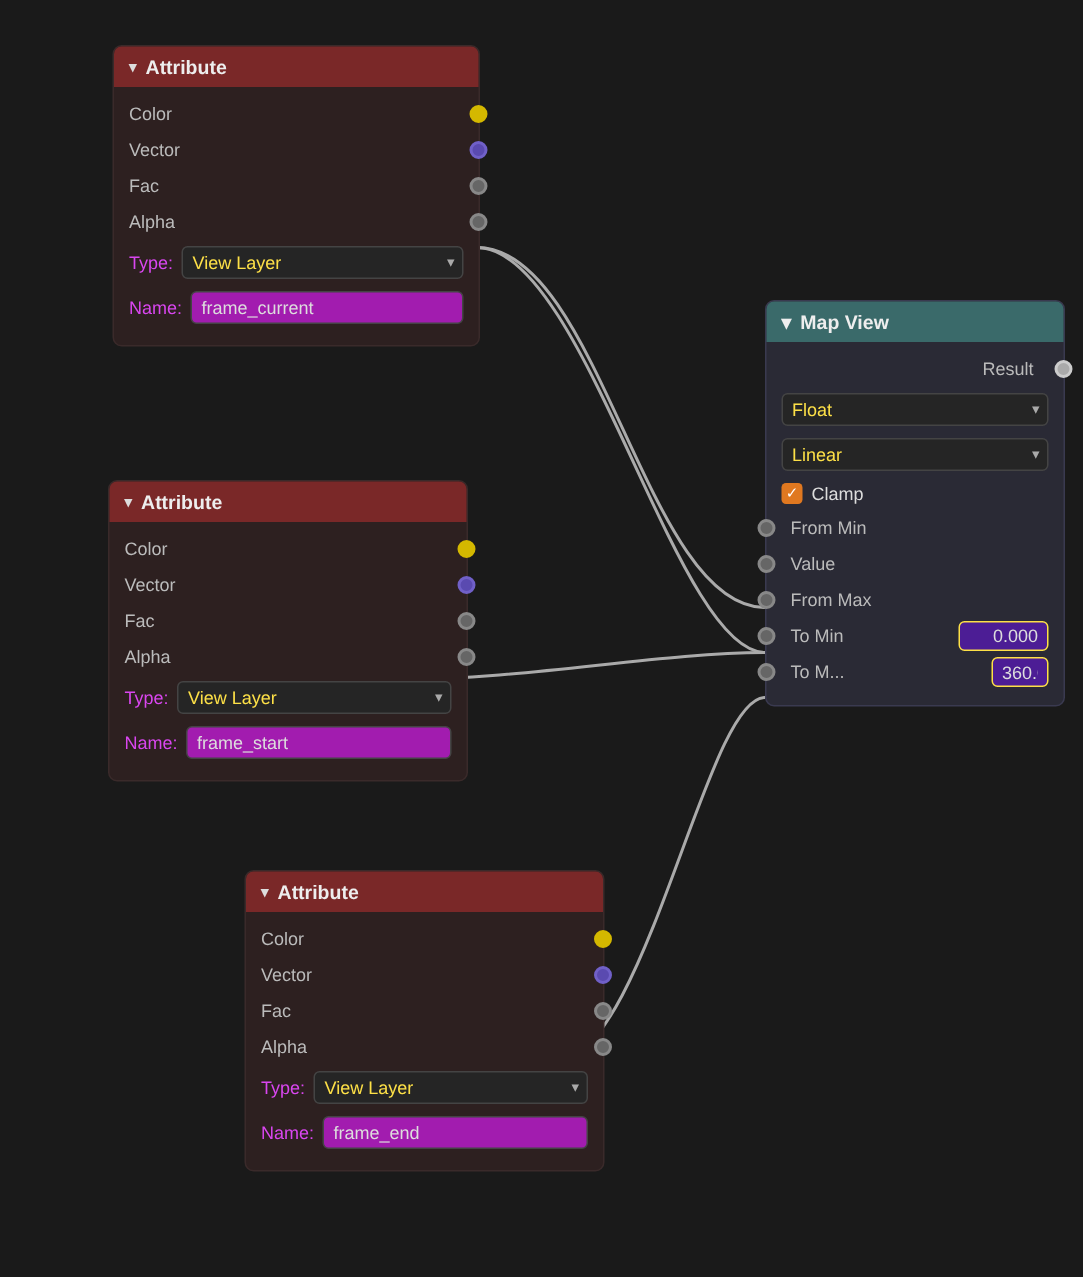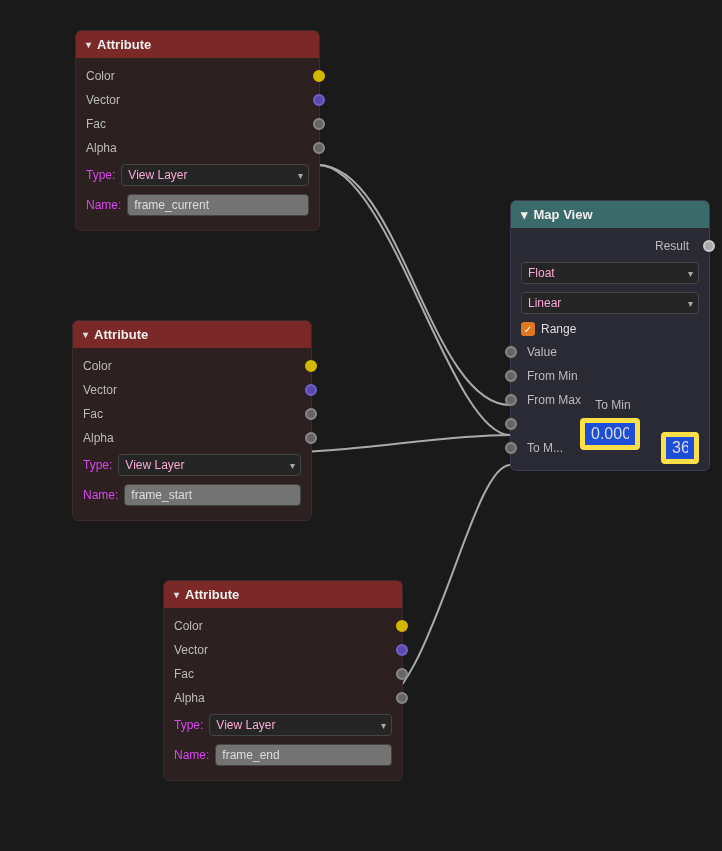--- a/index.html
+++ b/index.html
@@ -88,21 +88,21 @@
     }
 
     .field-label {
       color: #d946ef;
       font-size: 12px;
       white-space: nowrap;
     }
 
     .field-input {
       flex: 1;
-      background: #737373;
+      background: #a21caf;
       border: 1px solid #444;
       border-radius: 4px;
       color: #ddd;
       font-size: 12px;
       padding: 3px 6px;
     }
 
     
     .map-range-node {
       position: absolute;
@@ -157,25 +157,25 @@
       border-radius: 3px;
       display: flex;
       align-items: center;
       justify-content: center;
       color: white;
       font-size: 10px;
       flex-shrink: 0;
     }
 
     .mr-number-input {
-      background: #1d4ed8;
-      border: 5px solid #fde047;
+      background: #4c1d95;
+      border: 1px solid #fde047;
       border-radius: 4px;
       color: #ddd;
-      font-size: 16px;
+      font-size: 12px;
       padding: 2px 6px;
       width: 70px;
       text-align: right;
     }
 
     
     .connections-svg {
       position: absolute;
       top: 0;
       left: 0;
@@ -192,21 +192,21 @@
     .dropdown-wrapper {
       position: relative;
       flex: 1;
     }
 
     .dropdown-wrapper select {
       width: 100%;
       background: #252525;
       border: 1px solid #444;
       border-radius: 4px;
-      color: #f9a8d4;
+      color: #fde047;
       font-size: 12px;
       padding: 3px 34px 3px 6px;
       appearance: none;
       -webkit-appearance: none;
       cursor: pointer;
     }
 
     .dropdown-arrow {
       position: absolute;
       right: 6px;
@@ -385,39 +385,39 @@
           <option>Smootherstep</option>
         </select>
         <span class="dropdown-arrow">▾</span>
       </div>
     </div>
 
     <div class="clamp-row">
       <div class="clamp-checkbox">
         <span>✓</span>
       </div>
-      <span style="color:#ddd; font-size:12px;">Range</span>
+      <span style="color:#ddd; font-size:12px;">Clamp</span>
+    </div>
+
+    <div class="mr-input-row" style="position:relative;">
+      <div class="socket socket-gray socket-input"></div>
+      <span style="color:#bbb; font-size:12px; padding-left:6px;">From Min</span>
     </div>
 
     <div class="mr-input-row" style="position:relative;">
       <div class="socket socket-gray socket-input"></div>
       <span style="color:#bbb; font-size:12px; padding-left:6px;">Value</span>
     </div>
 
     <div class="mr-input-row" style="position:relative;">
       <div class="socket socket-gray socket-input"></div>
-      <span style="color:#bbb; font-size:12px; padding-left:6px;">From Min</span>
-    </div>
-
-    <div class="mr-input-row" style="position:relative;">
-      <div class="socket socket-gray socket-input"></div>
       <span style="color:#bbb; font-size:12px; padding-left:6px;">From Max</span>
     </div>
 
-    <div class="mr-input-row" style="position:relative; justify-content: center; flex-direction: column;">
+    <div class="mr-input-row" style="position:relative; justify-content: center;">
       <div class="socket socket-gray socket-input"></div>
       <span style="color:#bbb; font-size:12px; padding-left:6px; flex:1;">To Min</span>
       <input type="text" class="mr-number-input" style="width: 60px;" value="0.000">
     </div>
 
     <div class="mr-input-row" style="position:relative; justify-content: space-between;">
       <div class="socket socket-gray socket-input"></div>
       <span style="color:#bbb; font-size:12px; padding-left:6px; flex:1;">To M...</span>
       <input type="text" class="mr-number-input" style="width: 38px;" value="360.000">
     </div>

